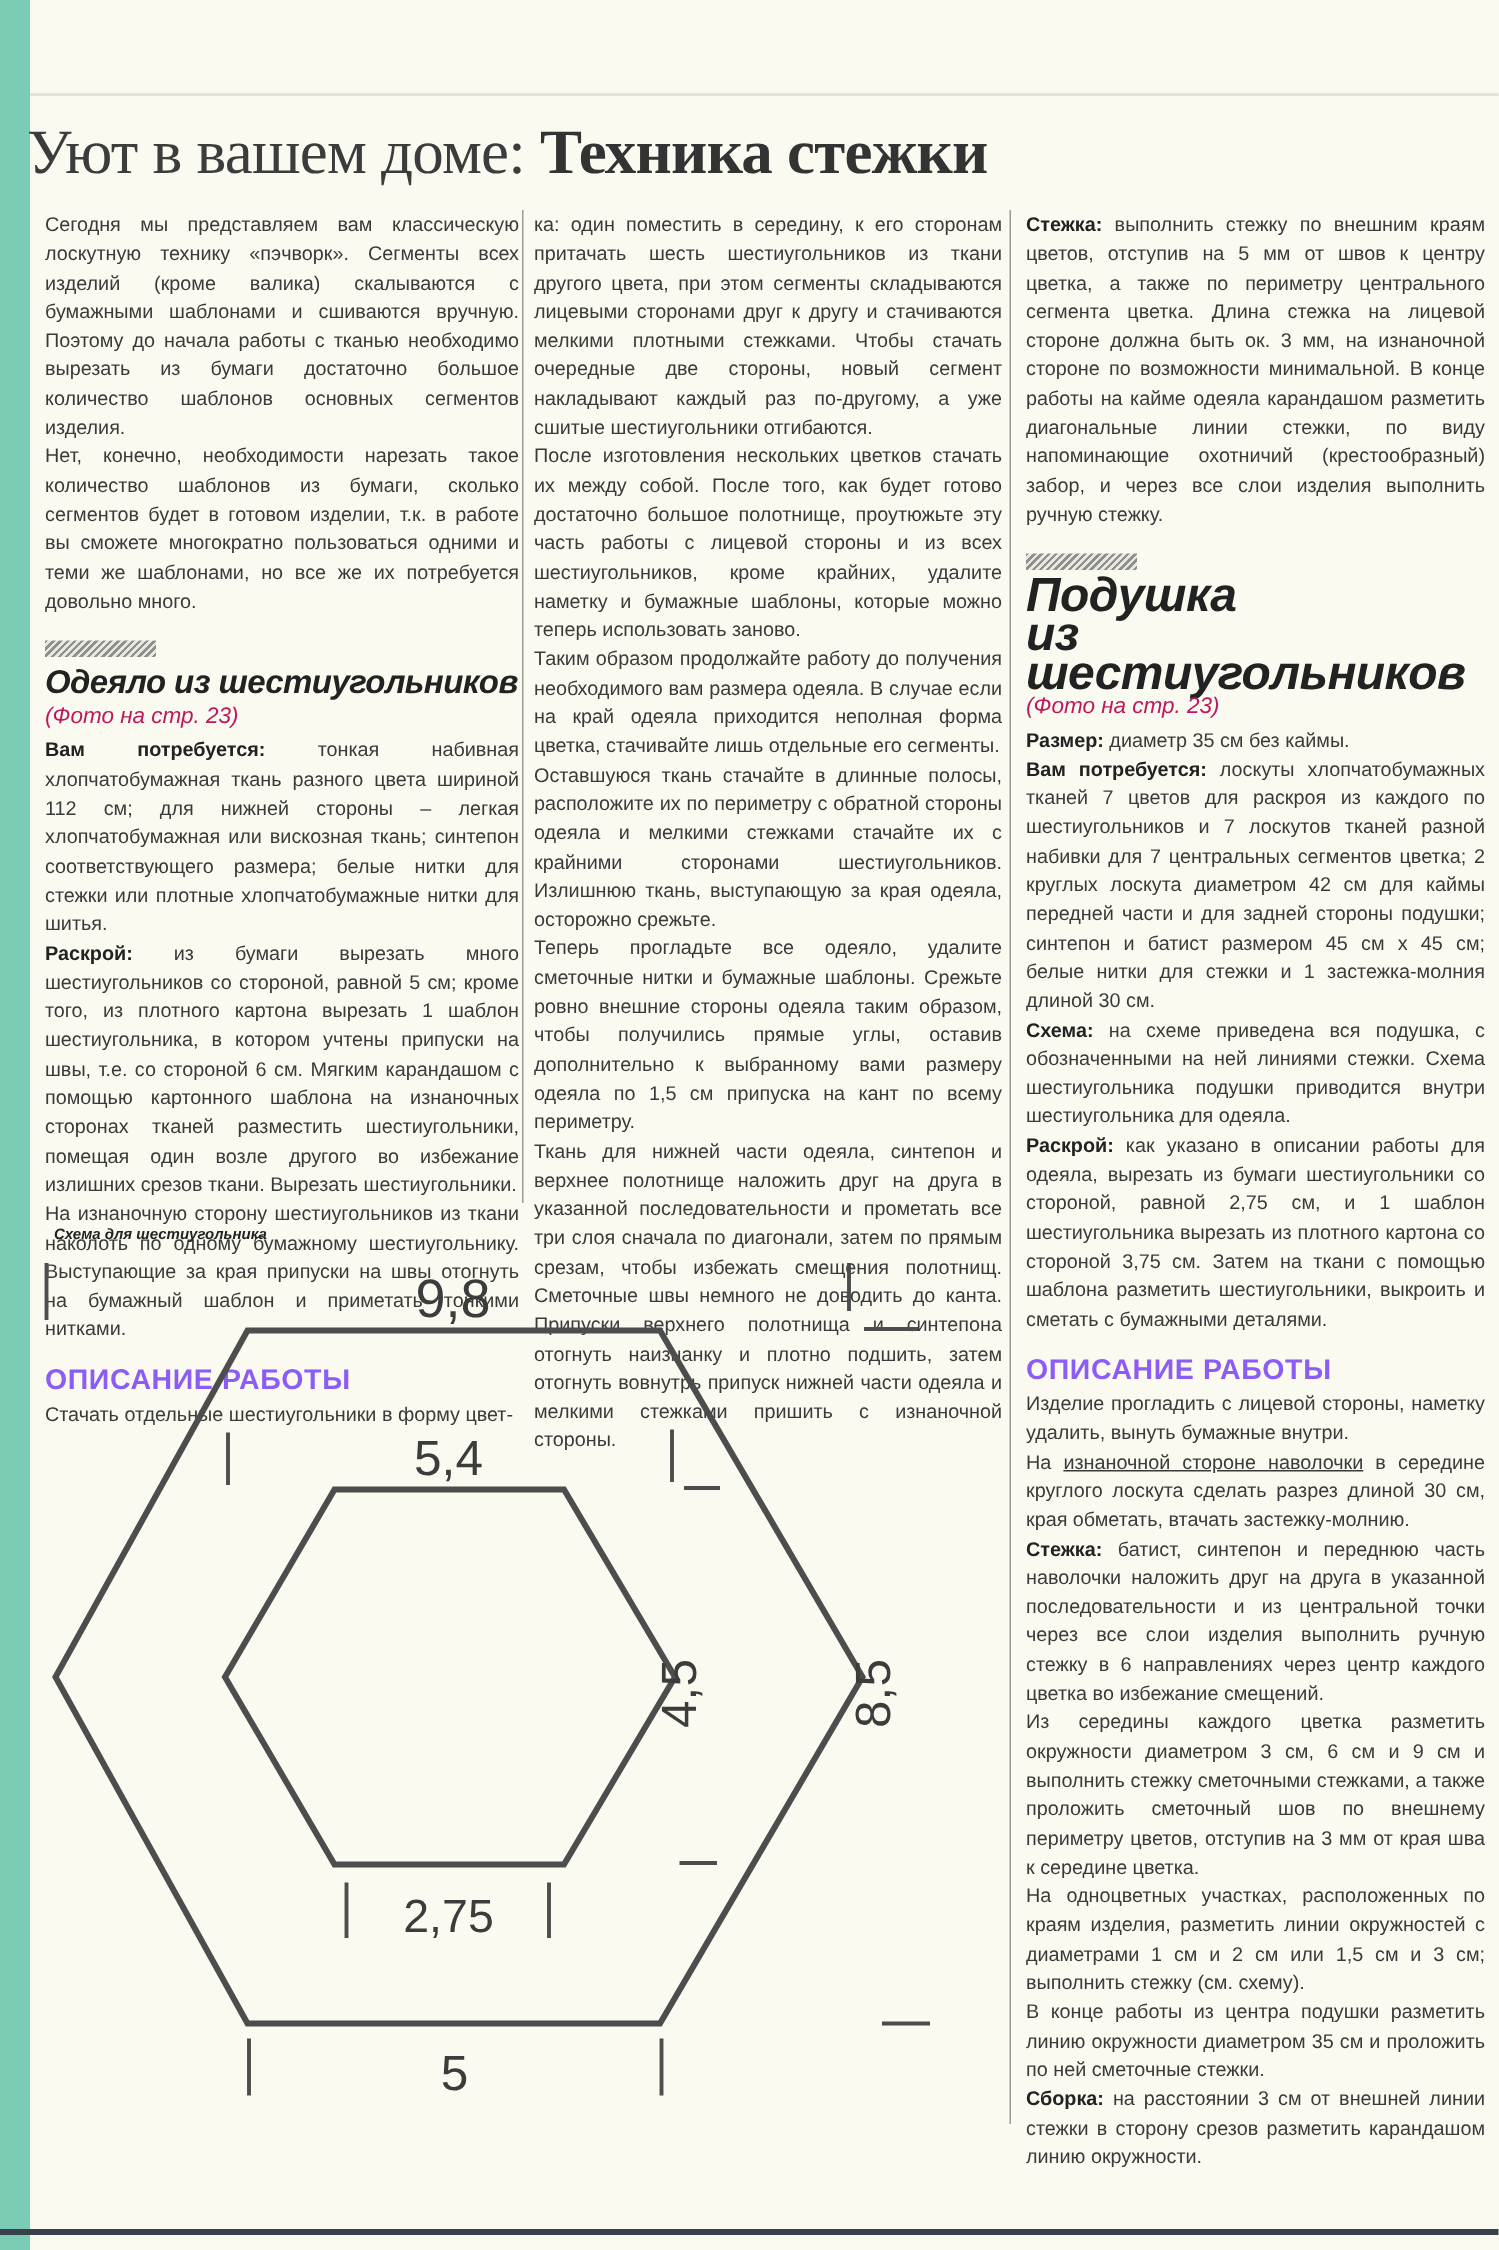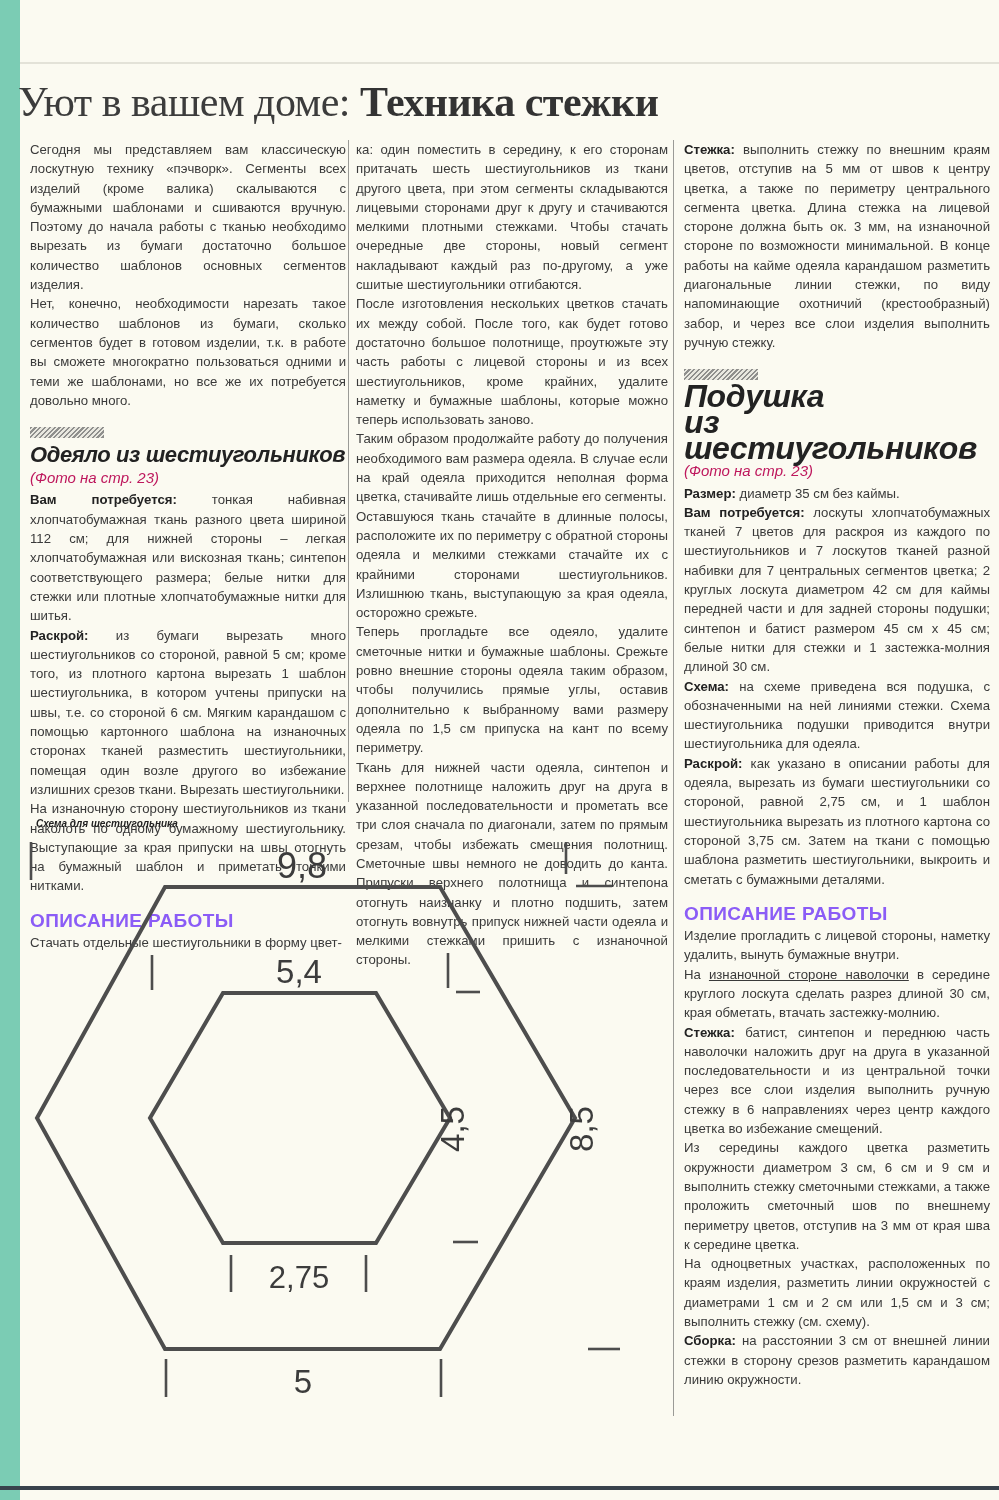--- a/index.html
+++ b/index.html
@@ -102,20 +102,21 @@
   <p><span class="lead">Размер:</span> <span>диаметр 35 см без каймы.</span></p>
   <p><span class="lead">Вам потребуется:</span> <span>лоскуты хлопчатобумажных тканей 7 цветов для раскроя из каждого по шестиугольников и 7 лоскутов тканей разной набивки для 7 центральных сегментов цветка; 2 круглых лоскута диаметром 42 см для каймы передней части и для задней стороны подушки; синтепон и батист размером 45 см х 45 см; белые нитки для стежки и 1 застежка-молния длиной 30 см.</span></p>
   <p><span class="lead">Схема:</span> <span>на схеме приведена вся подушка, с обозначенными на ней линиями стежки. Схема шестиугольника подушки приводится внутри шестиугольника для одеяла.</span></p>
   <p><span class="lead">Раскрой:</span> <span>как указано в описании работы для одеяла, вырезать из бумаги шестиугольники со стороной, равной 2,75 см, и 1 шаблон шестиугольника вырезать из плотного картона со стороной 3,75 см. Затем на ткани с помощью шаблона разметить шестиугольники, выкроить и сметать с бумажными деталями.</span></p>
   <div class="work-heading">ОПИСАНИЕ РАБОТЫ</div>
   <p>Изделие прогладить с лицевой стороны, наметку удалить, вынуть бумажные внутри.</p>
   <p><span>На </span><span class="u">изнаночной стороне наволочки</span><span> в середине круглого лоскута сделать разрез длиной 30 см, края обметать, втачать застежку-молнию.</span></p>
   <p><span class="lead">Стежка:</span> <span>батист, синтепон и переднюю часть наволочки наложить друг на друга в указанной последовательности и из центральной точки через все слои изделия выполнить ручную стежку в 6 направлениях через центр каждого цветка во избежание смещений.</span></p>
   <p>Из середины каждого цветка разметить окружности диаметром 3 см, 6 см и 9 см и выполнить стежку сметочными стежками, а также проложить сметочный шов по внешнему периметру цветов, отступив на 3 мм от края шва к середине цветка.</p>
   <p>На одноцветных участках, расположенных по краям изделия, разметить линии окружностей с диаметрами 1 см и 2 см или 1,5 см и 3 см; выполнить стежку (см. схему).</p>
+  <p>В конце работы из центра подушки разметить линию окружности диаметром 35 см и проложить по ней сметочные стежки.</p>
   <p><span class="lead">Сборка:</span> <span>на расстоянии 3 см от внешней линии стежки в сторону срезов разметить карандашом линию окружности.</span></p>
 
 </div>
 
 <div class="diagram-caption">Схема для шестиугольника</div>
 
 <svg class="diagram" width="640" height="580" viewBox="0 0 640 580" xmlns="http://www.w3.org/2000/svg">
   <polygon points="137,45 412,45 547,276 412,507 137,507 9,276"></polygon>
   <polygon points="195,151 348,151 422,276 348,401 195,401 122,276"></polygon>
 

